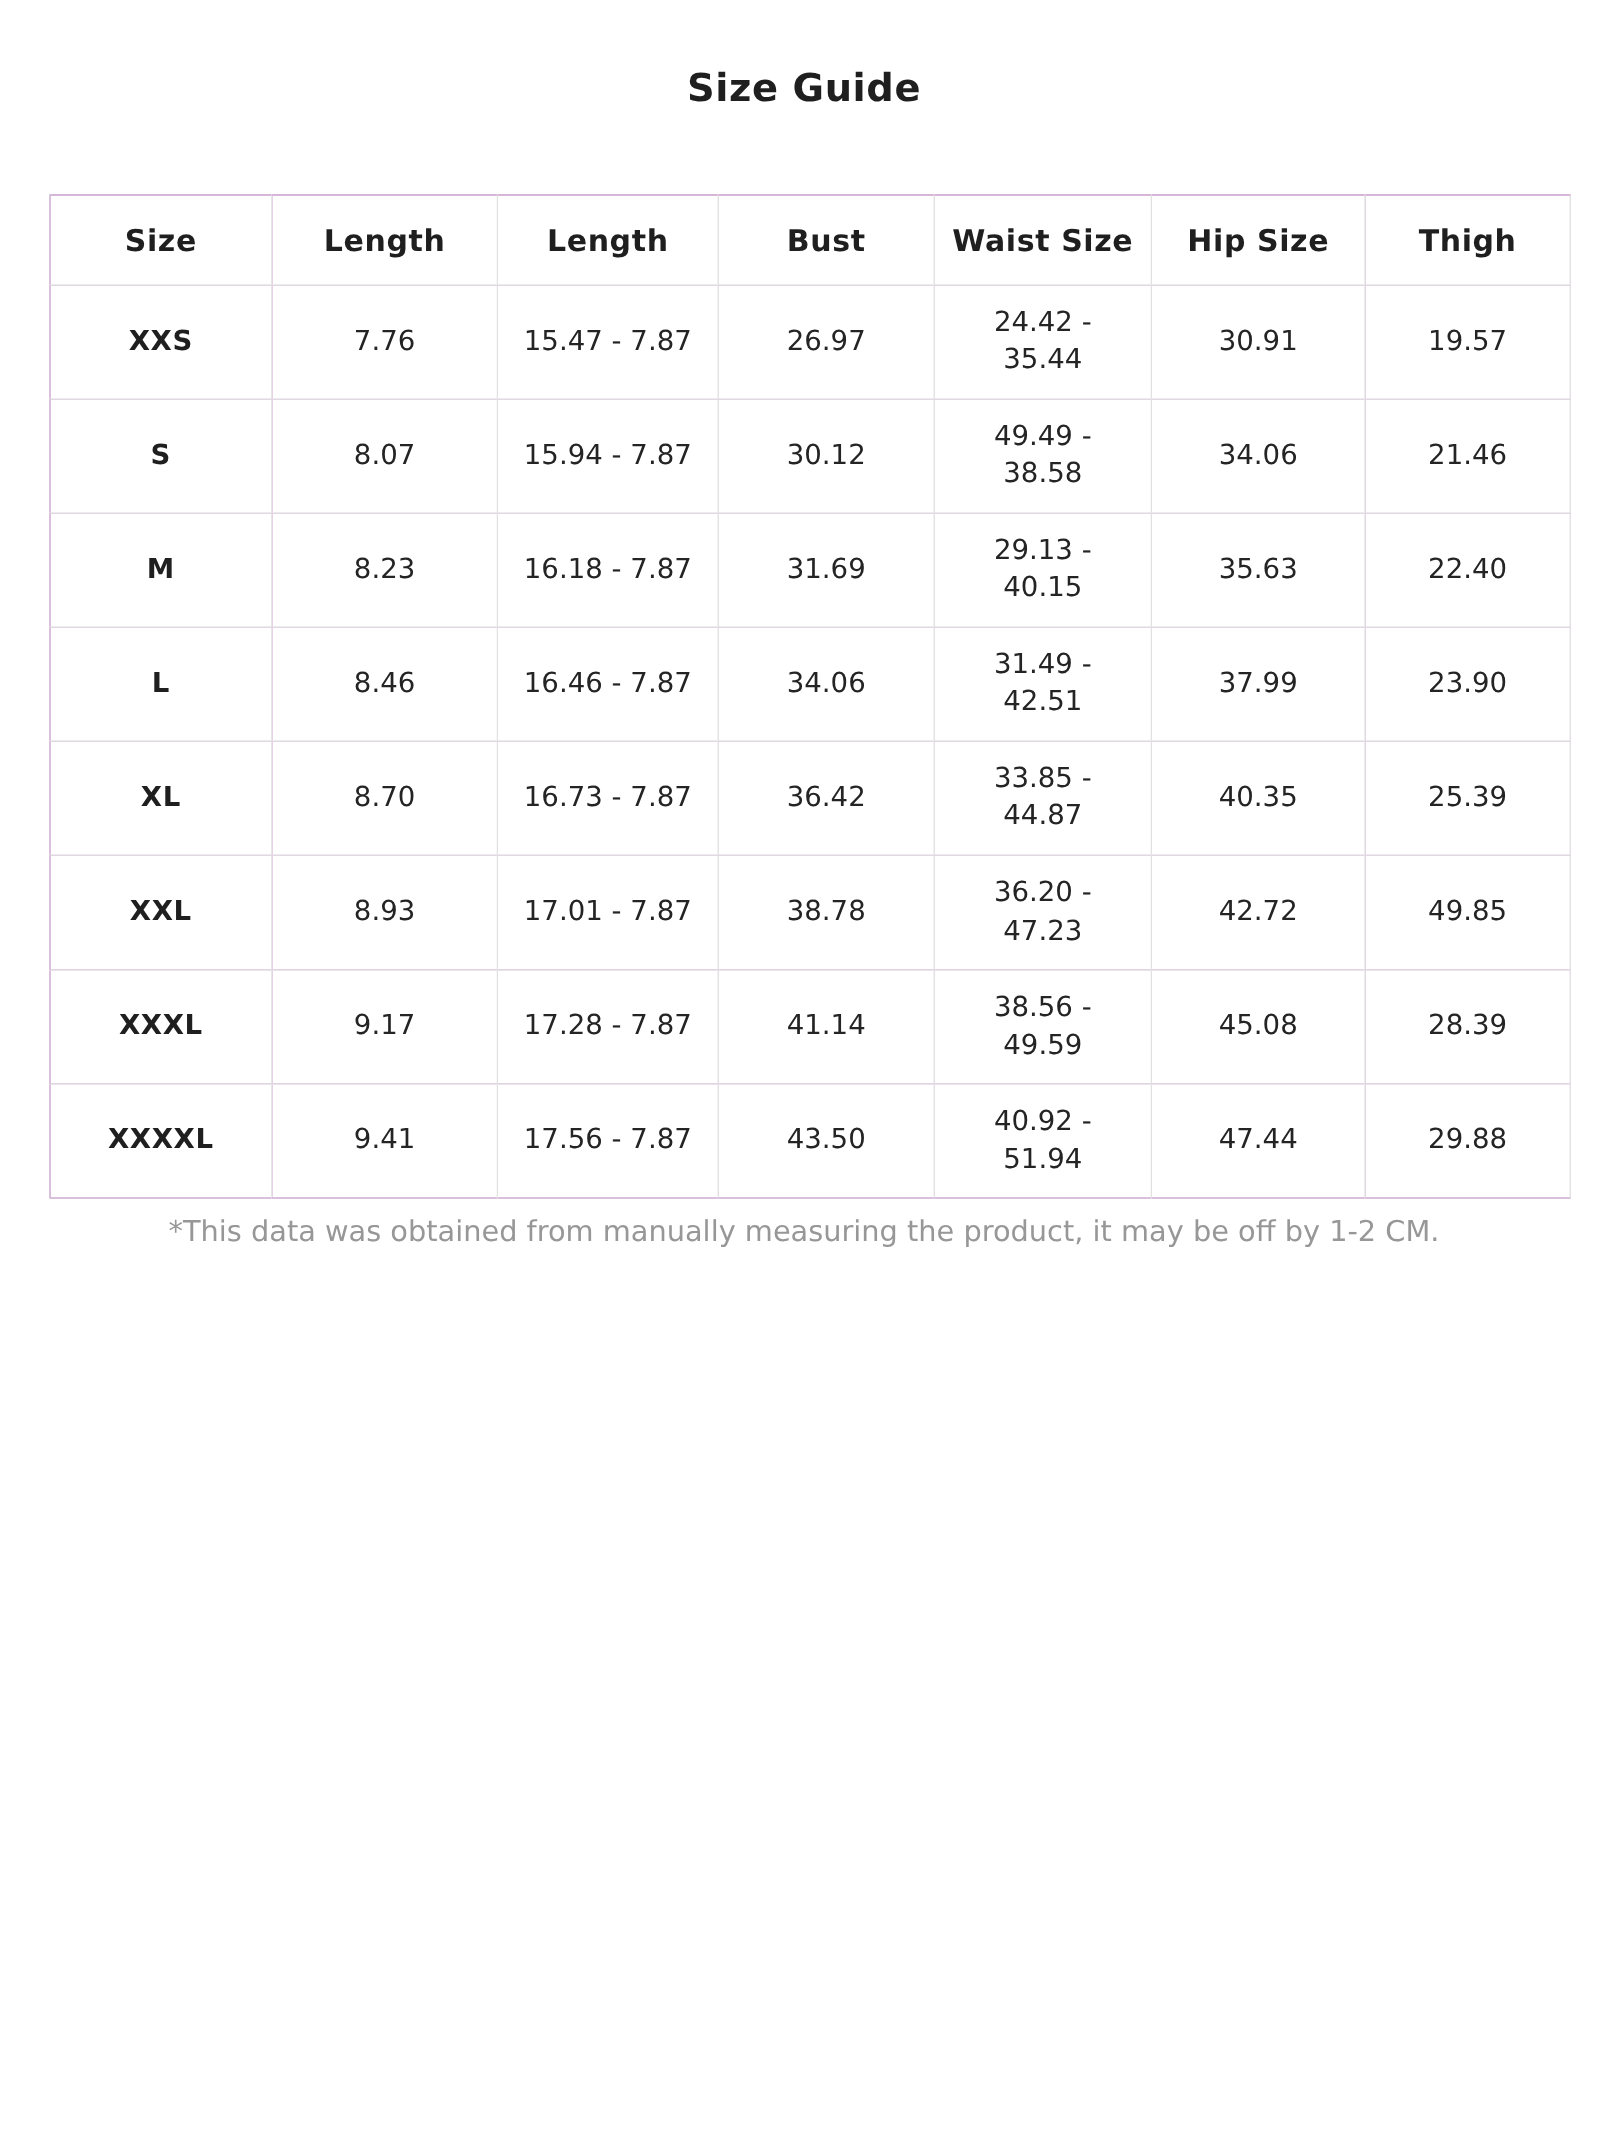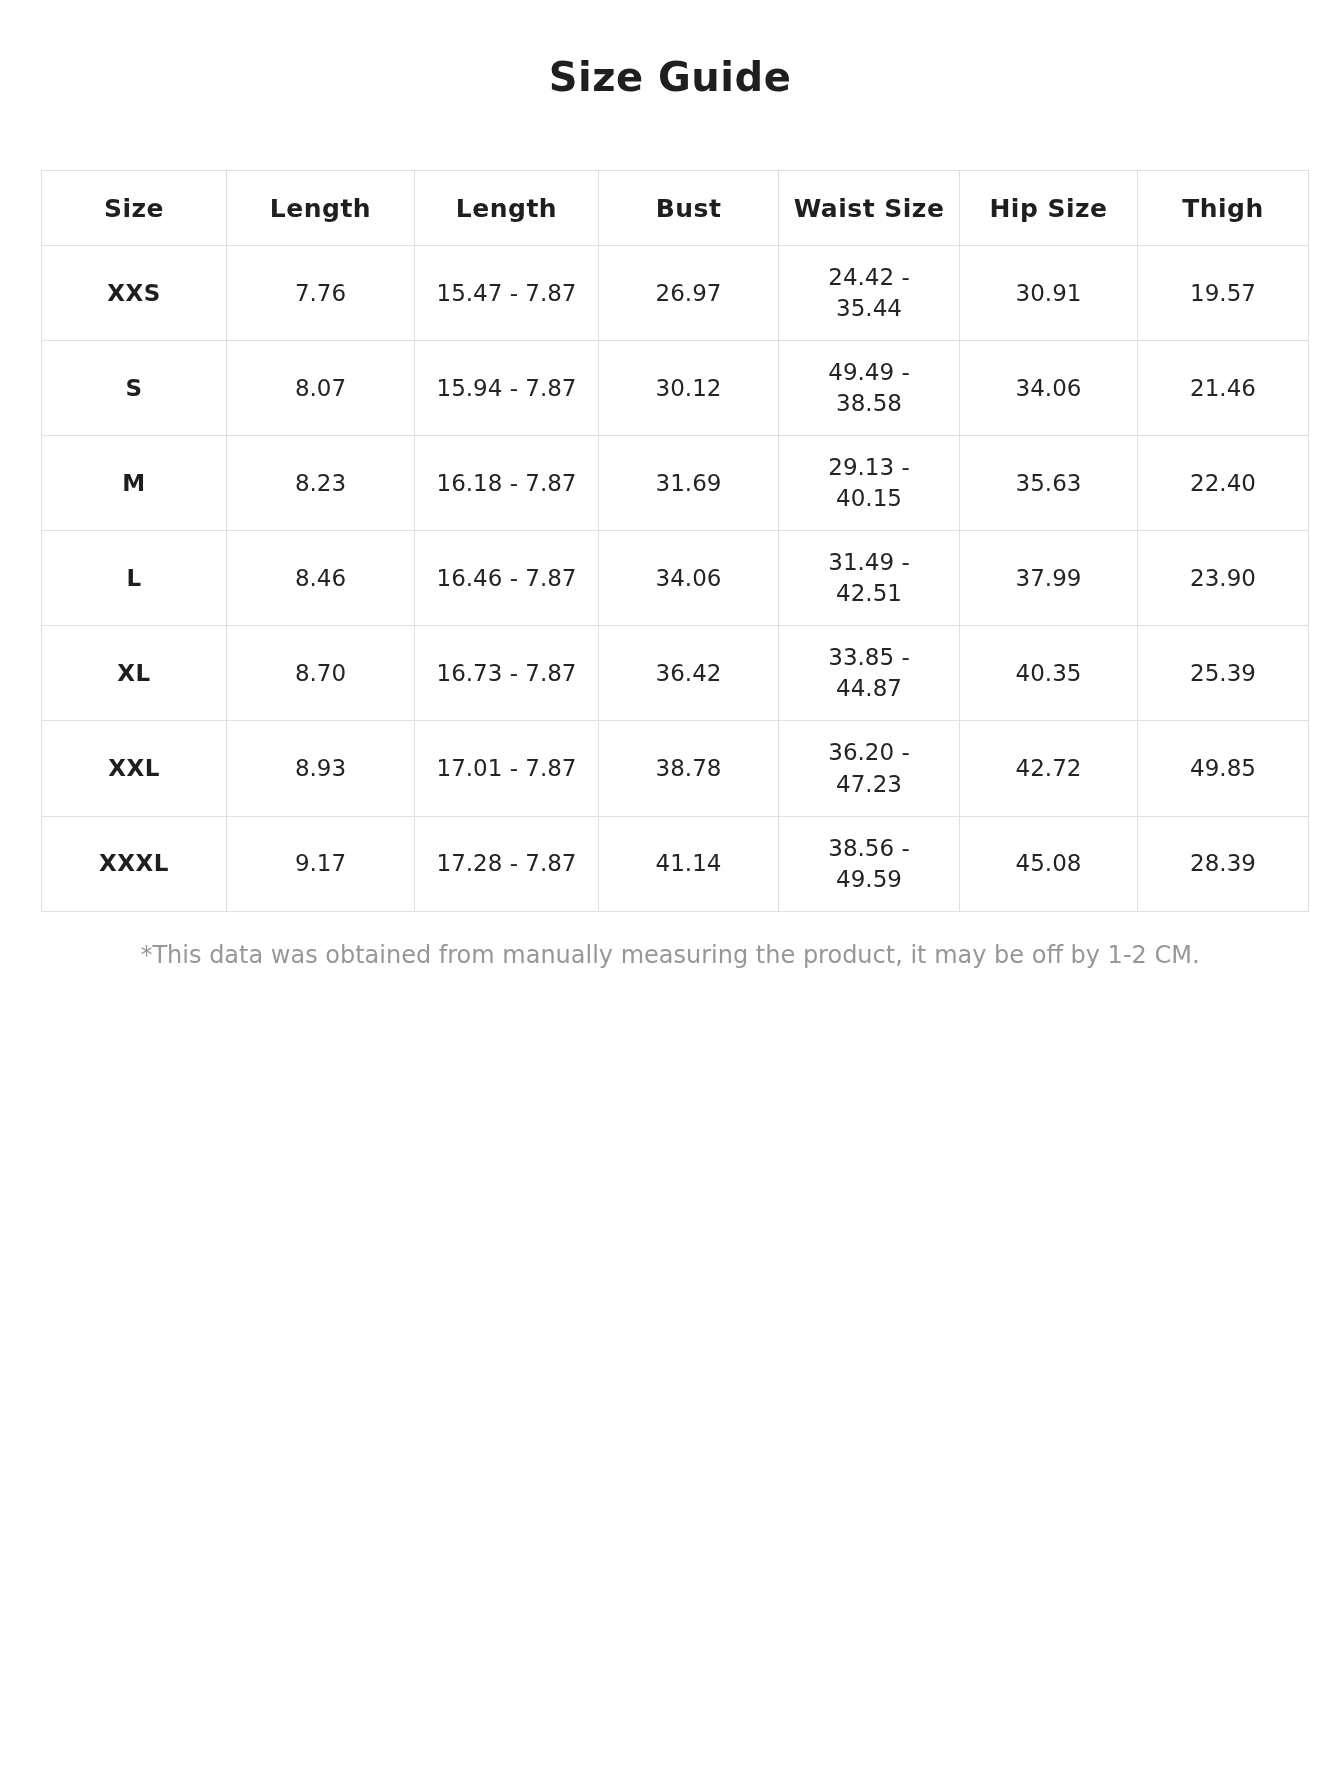--- a/index.html
+++ b/index.html
@@ -11,21 +11,21 @@
   }
   .page {
     width: 1340px;
     height: 1785px;
     background: #ffffff;
     overflow: hidden;
   }
   .page-title {
     margin-top: 54px;
     text-align: center;
-    font-size: 40px;
+    font-size: 32px;
     font-weight: 700;
     color: #1f1f1f;
     letter-spacing: 0.5px;
   }
   .table-wrap {
     margin: 70px 41px 0 41px;
   }
   table.size-guide {
     width: 1267px;
     border-collapse: collapse;
@@ -63,21 +63,21 @@
   }
   td.cell-size {
     font-weight: 700;
     color: #1f1f1f;
     letter-spacing: 0.5px;
   }
   td.cell-waist {
     padding: 16px 16px;
   }
   .footnote {
-    margin-top: 29px;
+    margin-top: 13px;
     text-align: center;
     font-size: 24px;
     color: #979797;
   }
 </style>
 </head>
 <body>
 
 <div class="page">
 
@@ -163,19 +163,28 @@
         </tr>
           <tr>
           <td class="cell-size">XXXL</td>
           <td class="cell-length">9.17</td>
           <td class="cell-length-range">17.28 - 7.87</td>
           <td class="cell-bust">41.14</td>
           <td class="cell-waist">38.56 - 49.59</td>
           <td class="cell-hip">45.08</td>
           <td class="cell-thigh">28.39</td>
         </tr>
+          <tr>
+          <td class="cell-size">XXXXL</td>
+          <td class="cell-length">9.41</td>
+          <td class="cell-length-range">17.56 - 7.87</td>
+          <td class="cell-bust">43.50</td>
+          <td class="cell-waist">40.92 - 51.94</td>
+          <td class="cell-hip">47.44</td>
+          <td class="cell-thigh">29.88</td>
+        </tr>
         </tbody>
     </table>
   </div>
 
   <div class="footnote">*This data was obtained from manually measuring the product, it may be off by 1-2 CM.</div>
 
 </div>
 
 </body></html>

